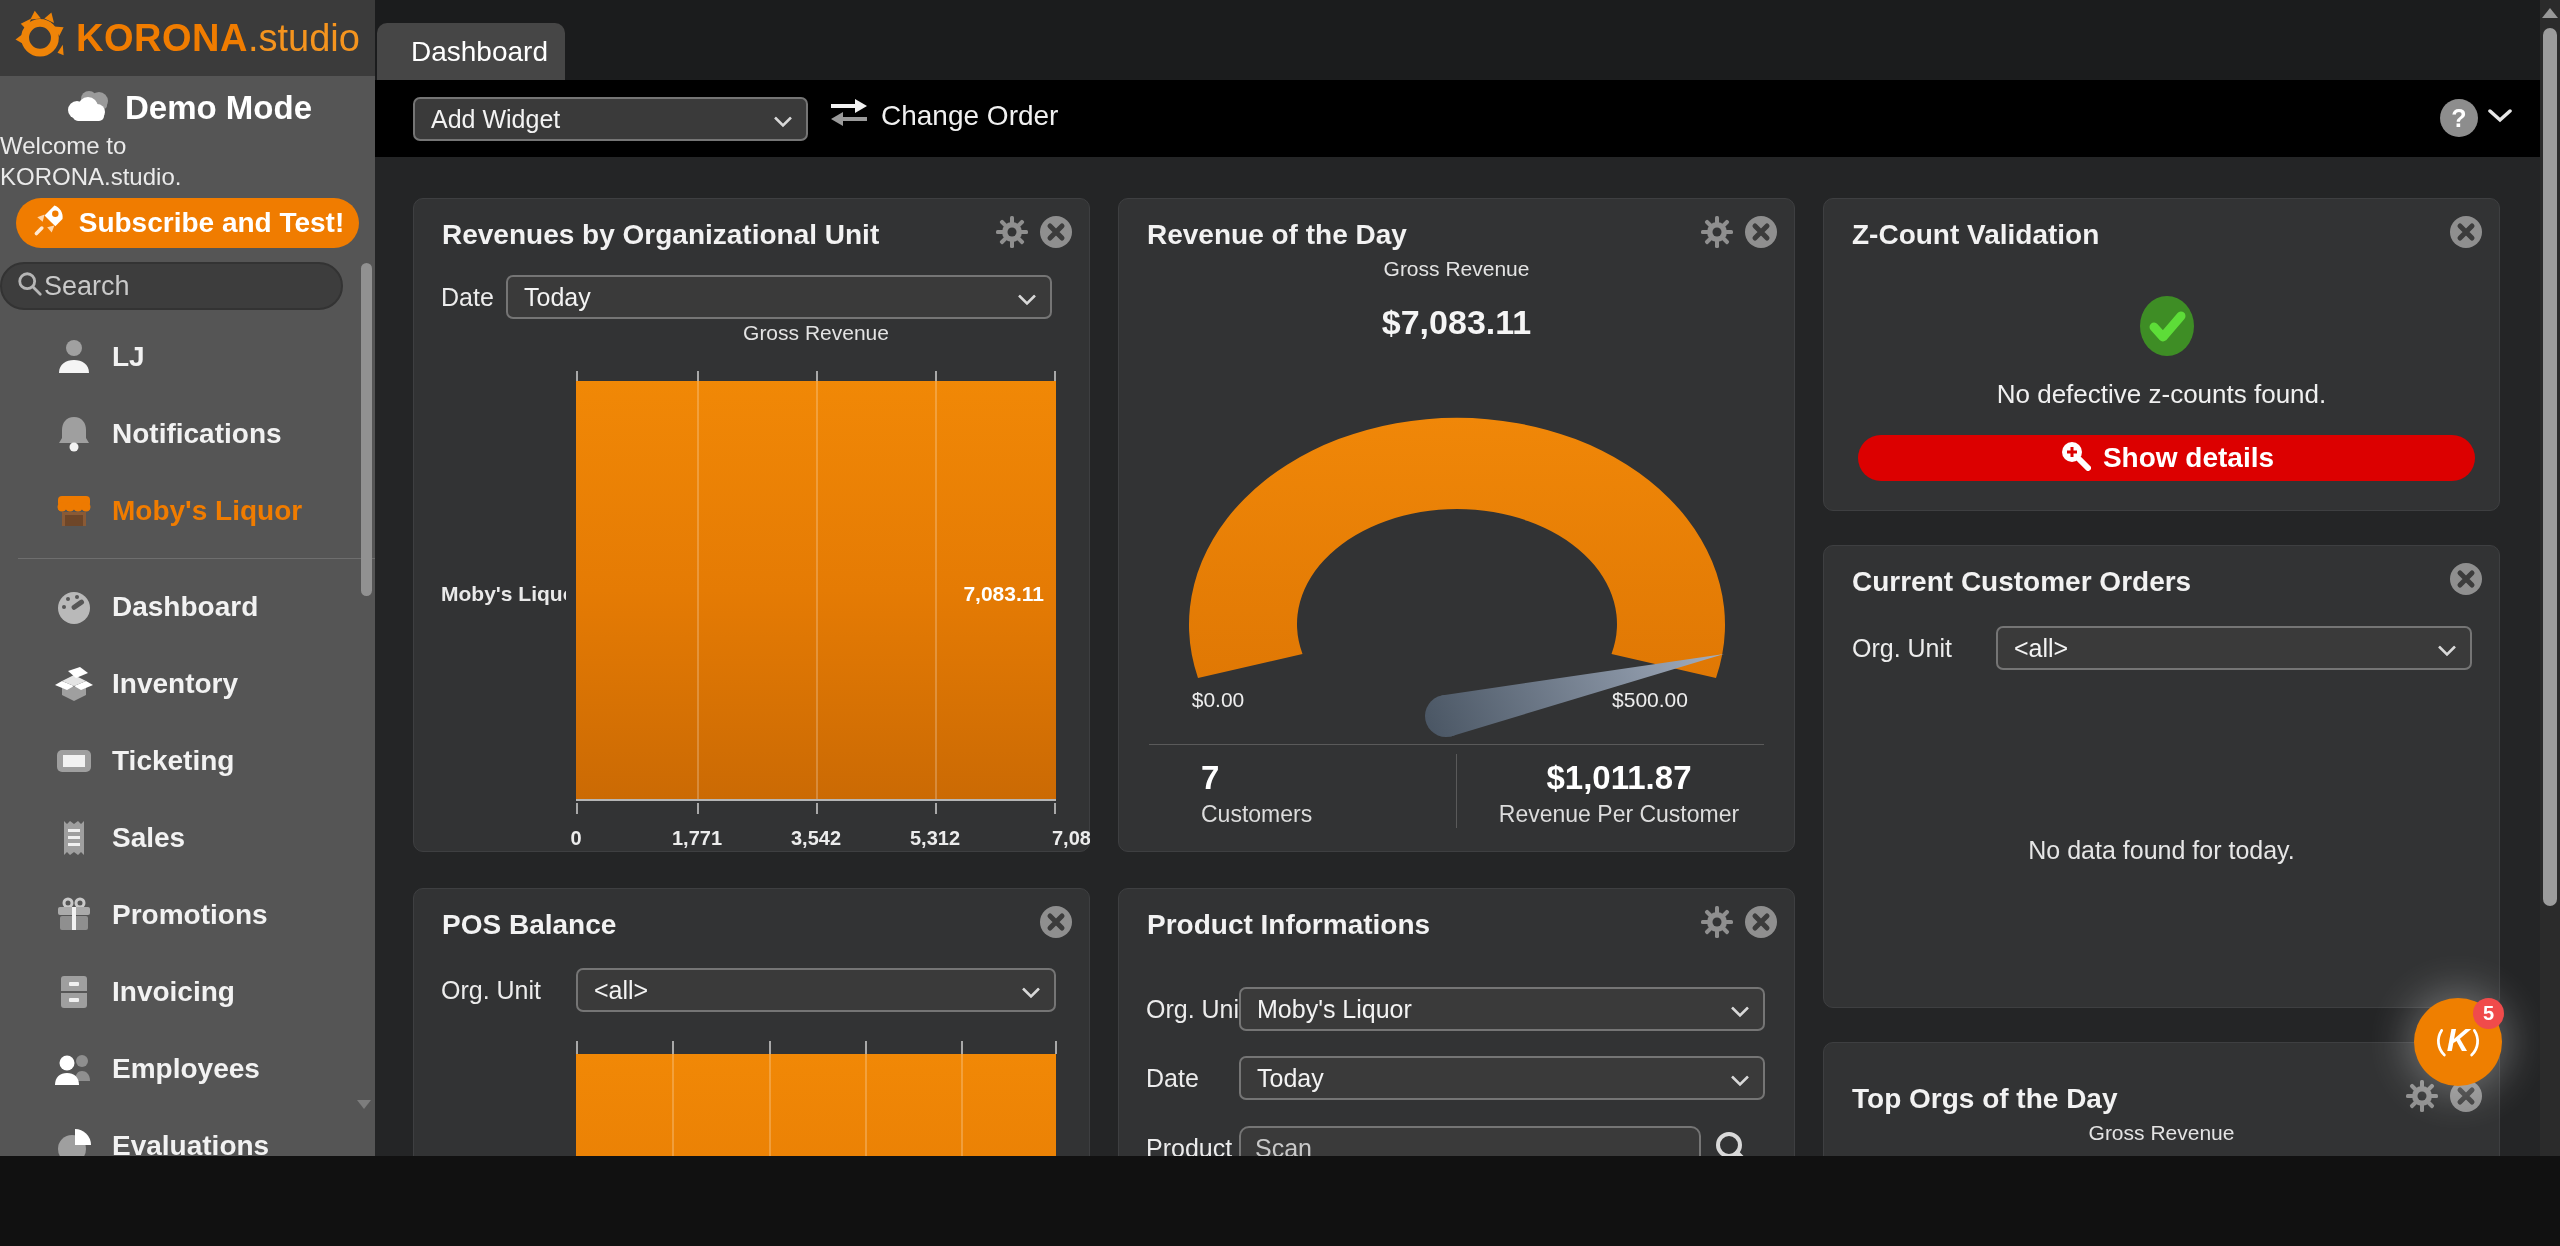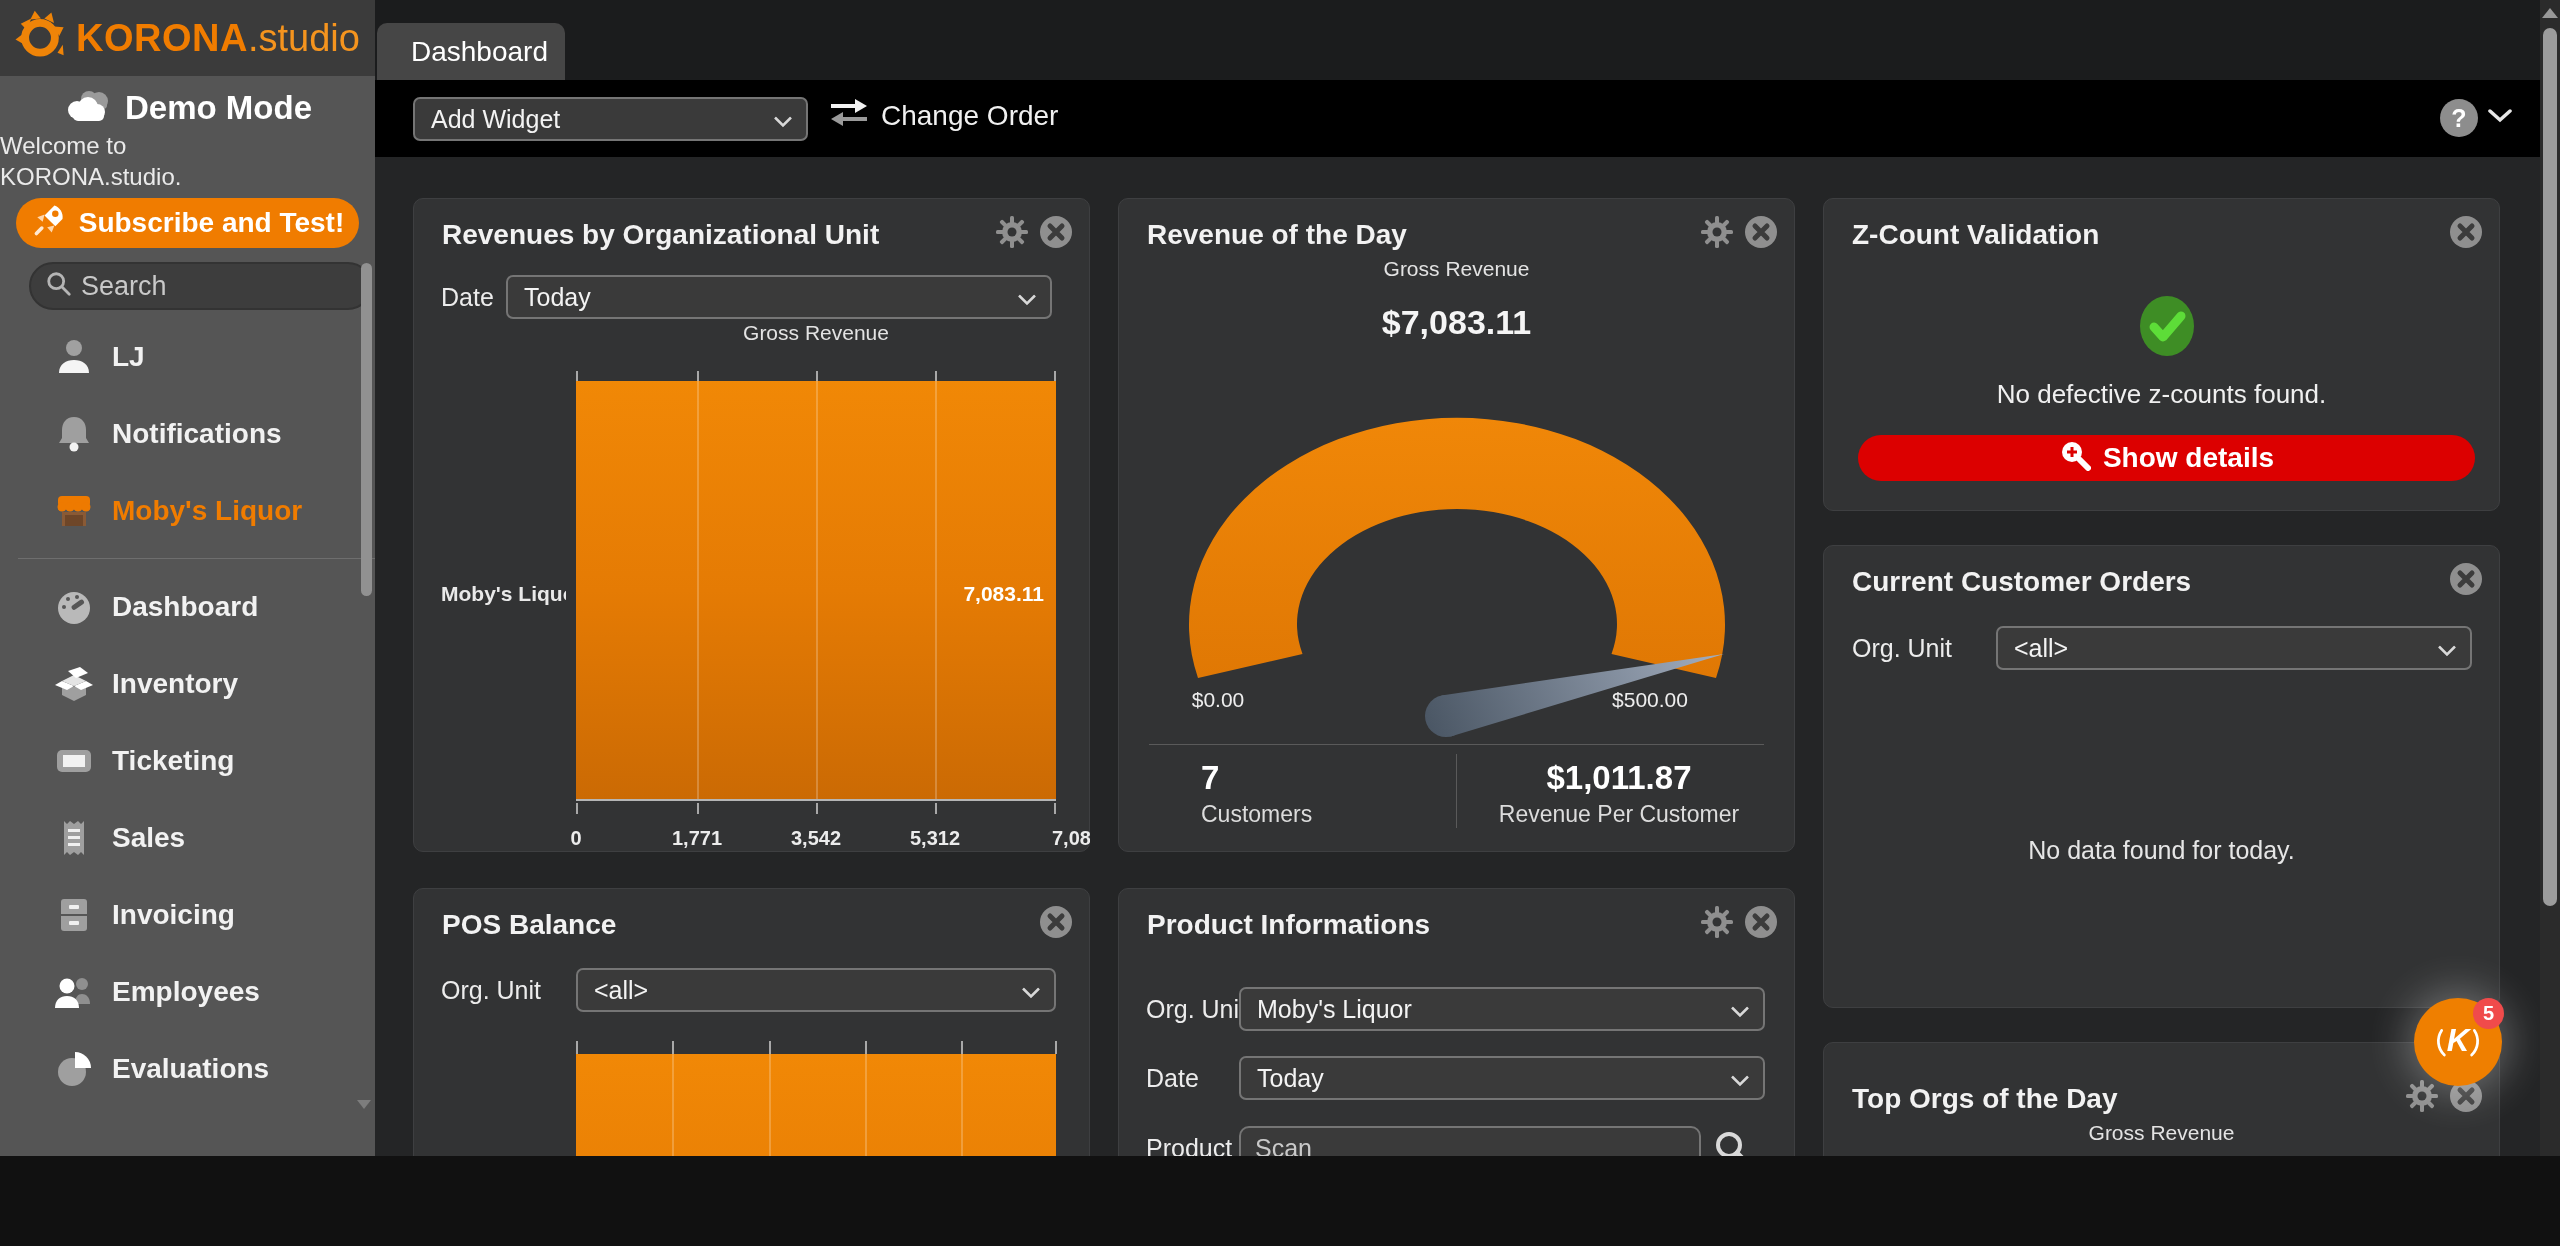--- a/index.html
+++ b/index.html
@@ -8,21 +8,21 @@
 
   
   #sidebar { position:absolute; left:0; top:0; width:375px; height:1246px; background:#555555; }
   #logo-bar { position:absolute; left:0; top:0; width:100%; height:76px; background:#3b3b3b; display:flex; align-items:center; padding-left:12px; }
   #logo-text { font-size:38px; font-weight:800; color:#f07c00; margin-left:8px; letter-spacing:0.5px; }
   #logo-suffix { font-size:38px; font-weight:500; color:#f5941e; }
   #demo-row { position:absolute; top:88px; width:100%; display:flex; justify-content:center; align-items:center; gap:10px; }
   #demo-title { font-size:33px; font-weight:600; color:#ffffff; }
   #welcome { position:absolute; top:130px; width:100%; color:#eaeaea; font-size:24px; line-height:31px; }
   #subscribe-btn { position:absolute; left:16px; top:198px; width:343px; height:50px; border-radius:26px; background:#f07c00; display:flex; align-items:center; justify-content:center; gap:12px; color:#fff; font-size:28px; font-weight:700; cursor:pointer; }
-  #search-box { position:absolute; left:29px; top:262px; width:343px; height:48px; border-radius:24px; background:#3d3d3d; border:2px solid #333; display:flex; align-items:center; padding:0 14px; gap:8px; }
+  #search-box { position:absolute; left:0; top:262px; width:343px; height:48px; border-radius:24px; background:#3d3d3d; border:2px solid #333; display:flex; align-items:center; padding:0 14px; gap:0; }
   #search-box input { flex:1; background:transparent; border:none; outline:none; color:#e8e8e8; font-size:27px; font-family:"Liberation Sans",sans-serif; }
   #search-box input::placeholder { color:#c9c9c9; }
   #menu { position:absolute; left:0; top:318px; width:100%; }
   .menu-item { height:77px; display:flex; align-items:center; cursor:pointer; }
   .menu-icon { width:44px; height:44px; margin-left:52px; flex:0 0 44px; display:flex; align-items:center; justify-content:center; }
   .menu-label { margin-left:16px; font-size:28px; font-weight:600; color:#f2f2f2; white-space:nowrap; }
   .menu-item.active .menu-label { color:#f07c00; }
   .menu-divider { height:19px; position:relative; }
   .menu-divider::after { content:""; position:absolute; left:18px; right:0; top:9px; height:1px; background:#6e6e6e; }
   #side-scroll-thumb { position:absolute; right:3px; top:263px; width:11px; height:333px; border-radius:6px; background:#919191; }
@@ -227,20 +227,32 @@
       <div class="menu-item">
         <span class="menu-icon">
           <svg width="44" height="44" viewBox="0 0 44 44">
             <path d="M12 5l3 3 3-3 4 3 4-3 3 3 3-3v34l-3-3-3 3-4-3-4 3-3-3-3 3z" fill="#9f9f9f"></path>
             <rect x="16" y="13" width="12" height="3" fill="#f0f0f0"></rect>
               <rect x="16" y="20" width="12" height="3" fill="#f0f0f0"></rect>
               <rect x="16" y="27" width="12" height="3" fill="#f0f0f0"></rect>
           </svg>
         </span>
         <span class="menu-label">Sales</span>
+      </div>
+      <div class="menu-item">
+        <span class="menu-icon">
+          <svg width="44" height="44" viewBox="0 0 44 44">
+            <circle cx="16" cy="10" r="4" fill="none" stroke="#c9c9c9" stroke-width="3"></circle>
+              <circle cx="28" cy="10" r="4" fill="none" stroke="#c9c9c9" stroke-width="3"></circle>
+            <rect x="6" y="14" width="32" height="8" rx="2" fill="#aaaaaa"></rect>
+            <rect x="8" y="23" width="28" height="14" rx="2" fill="#8f8f8f"></rect>
+            <rect x="20" y="14" width="4" height="23" fill="#f2f2f2"></rect>
+          </svg>
+        </span>
+        <span class="menu-label">Promotions</span>
       </div>
       <div class="menu-item">
         <span class="menu-icon">
           <svg width="44" height="44" viewBox="0 0 44 44">
             <rect x="9" y="6" width="26" height="32" rx="3" fill="#9f9f9f"></rect>
             <rect x="9" y="21" width="26" height="2" fill="#565656"></rect>
             <rect x="17" y="12" width="10" height="4" rx="1" fill="#f0f0f0"></rect>
               <rect x="17" y="28" width="10" height="4" rx="1" fill="#f0f0f0"></rect>
           </svg>
         </span>

